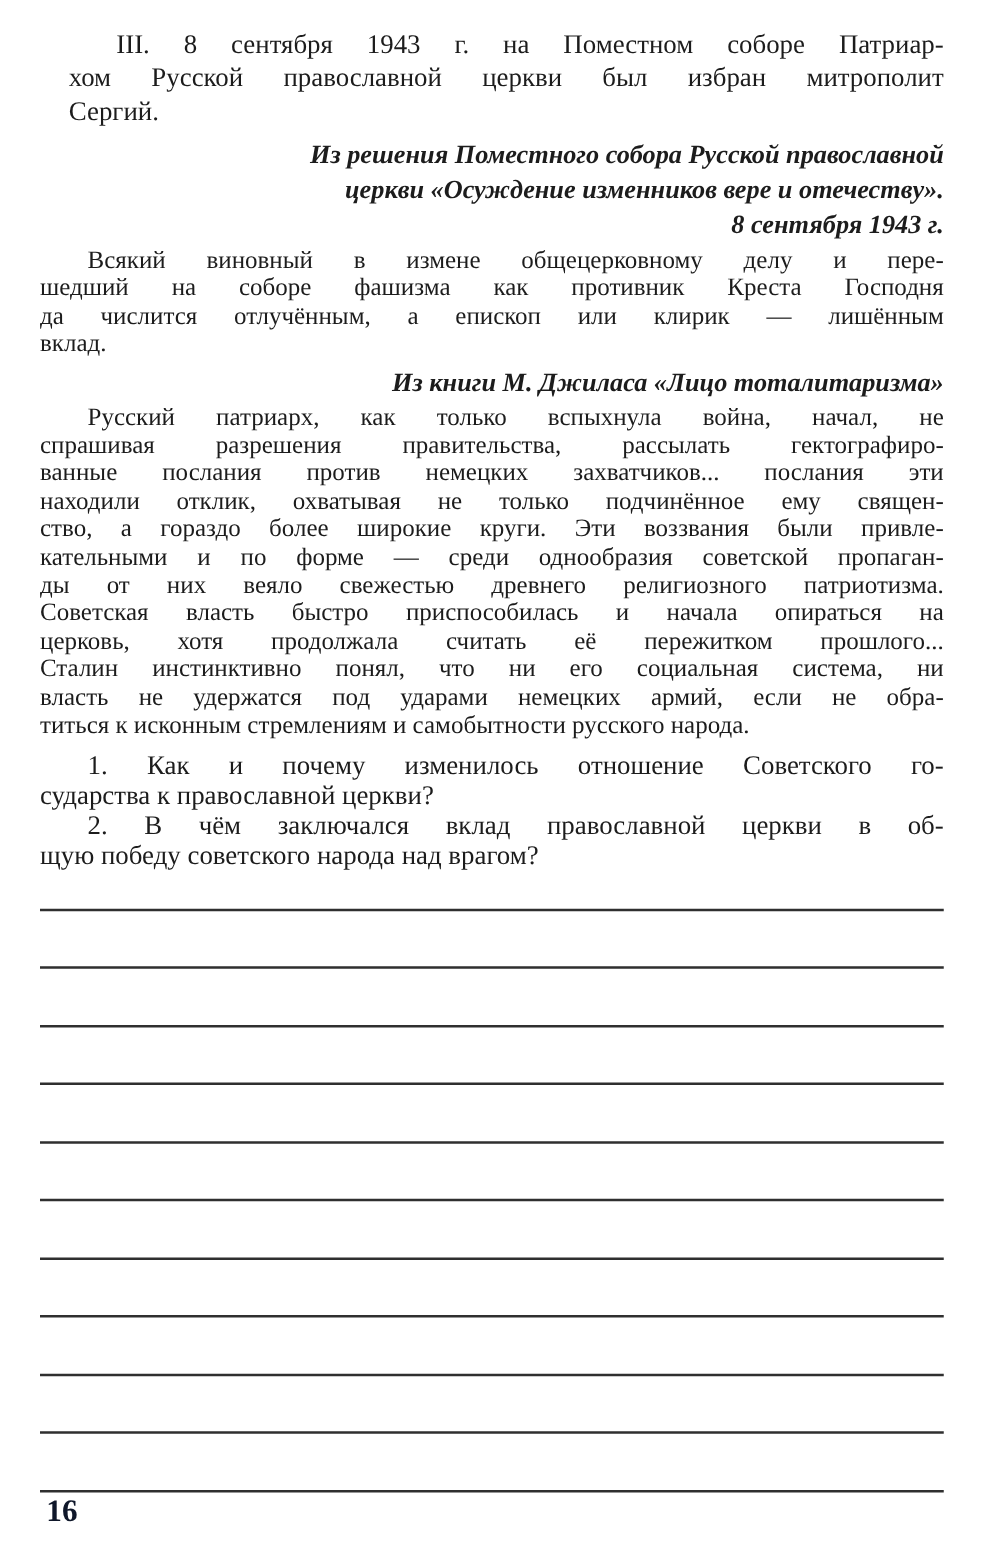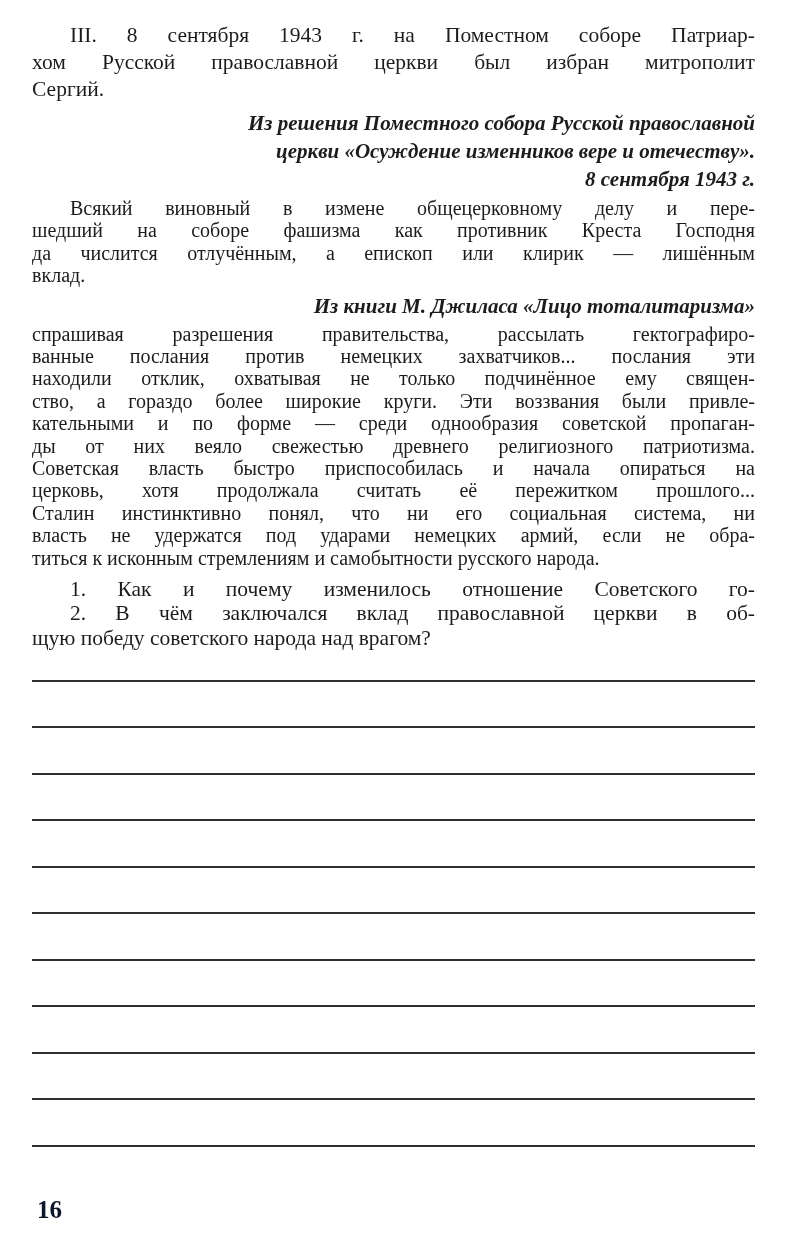--- a/index.html
+++ b/index.html
@@ -21,20 +21,21 @@
     width: 723px;
     padding-top: 22px;
   }
   
   .main-line {
     font-size: 21.5px;
     line-height: 27px;
     text-align: justify;
     text-align-last: justify;
     white-space: normal;
+    margin-left: 23px;
   }
   
   .small-line {
     font-size: 20px;
     line-height: 22.4px;
     text-align: justify;
     text-align-last: justify;
   }
   .q-line {
     font-size: 21.5px;
@@ -99,36 +100,38 @@
       <div class="small-line">шедший на соборе фашизма как противник Креста Господня</div>
       <div class="small-line">да числится отлучённым, а епископ или клирик — лишённым</div>
       <div class="small-line lastline">вклад.</div>
     </div>
 
     <div class="heading-block h2-block">
       <div>Из книги М. Джиласа «Лицо тоталитаризма»</div>
     </div>
 
     <div class="excerpt-block">
+      <div class="small-line indent">Русский патриарх, как только вспыхнула война, начал, не</div>
       <div class="small-line">спрашивая разрешения правительства, рассылать гектографиро-</div>
       <div class="small-line">ванные послания против немецких захватчиков... послания эти</div>
       <div class="small-line">находили отклик, охватывая не только подчинённое ему священ-</div>
       <div class="small-line">ство, а гораздо более широкие круги. Эти воззвания были привле-</div>
       <div class="small-line">кательными и по форме — среди однообразия советской пропаган-</div>
       <div class="small-line">ды от них веяло свежестью древнего религиозного патриотизма.</div>
       <div class="small-line">Советская власть быстро приспособилась и начала опираться на</div>
       <div class="small-line">церковь, хотя продолжала считать её пережитком прошлого...</div>
       <div class="small-line">Сталин инстинктивно понял, что ни его социальная система, ни</div>
       <div class="small-line">власть не удержатся под ударами немецких армий, если не обра-</div>
       <div class="small-line lastline">титься к исконным стремлениям и самобытности русского народа.</div>
     </div>
 
     <div class="questions-block">
       <div>
         <div class="q-line indent">1. Как и почему изменилось отношение Советского го-</div>
+        <div class="q-line lastline">сударства к православной церкви?</div>
       </div>
       <div>
         <div class="q-line indent">2. В чём заключался вклад православной церкви в об-</div>
         <div class="q-line lastline">щую победу советского народа над врагом?</div>
       </div>
     </div>
 
   </div>
 
   <div class="answer-area">

